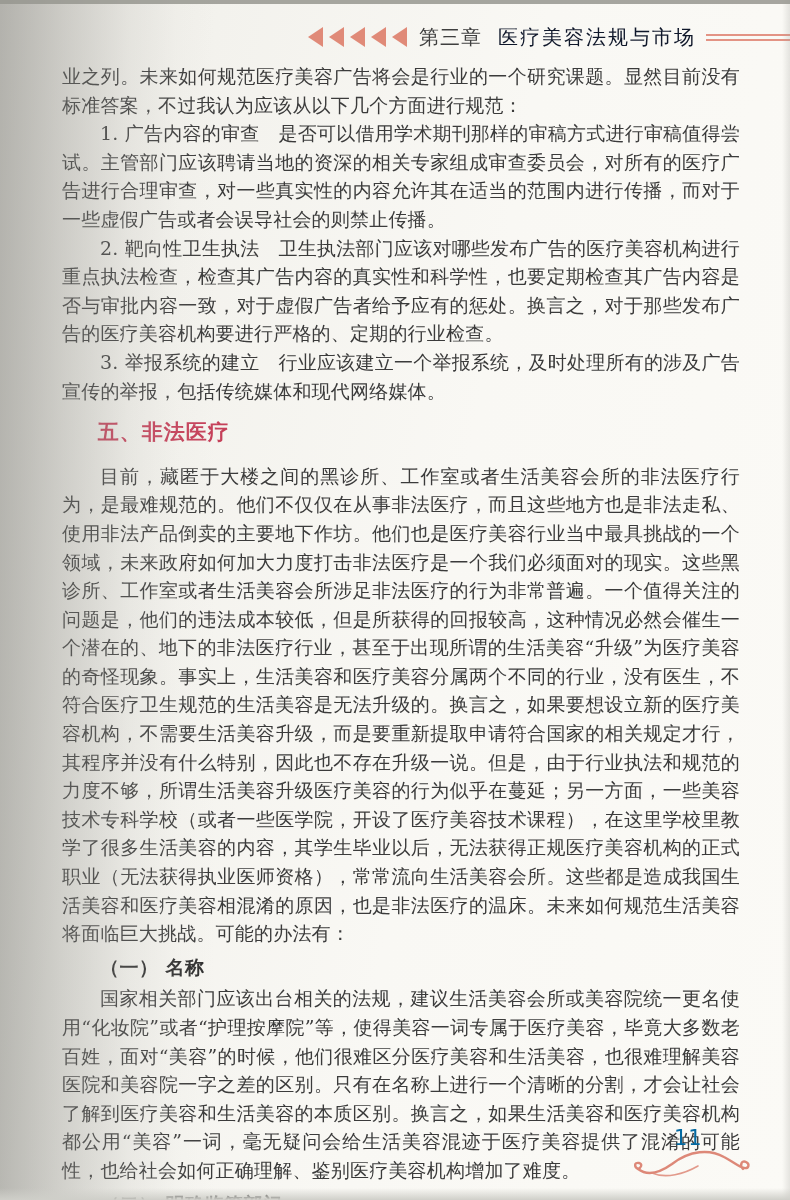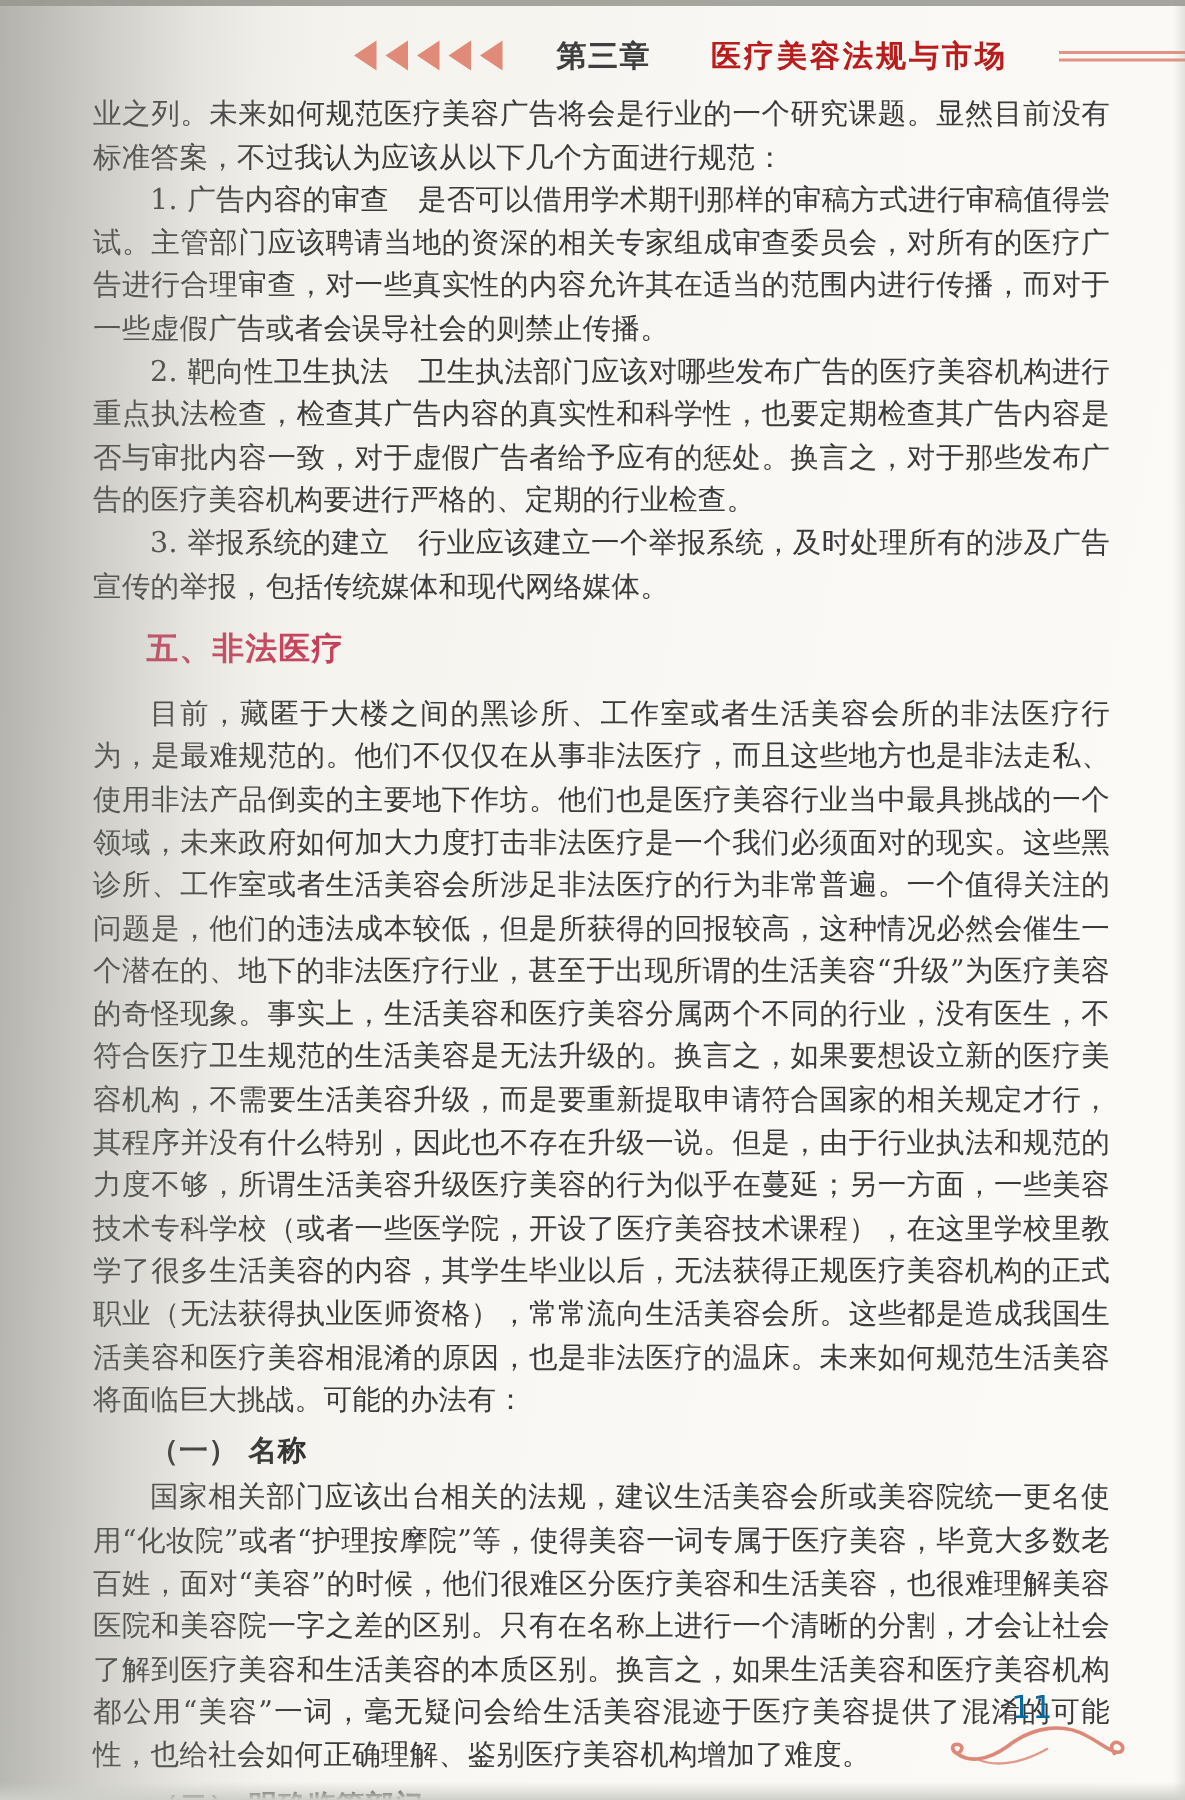--- a/index.html
+++ b/index.html
@@ -16,27 +16,27 @@
   .left-shadow{position:absolute;top:0;bottom:0;left:0;width:215px;z-index:5;pointer-events:none;
     background:linear-gradient(to right,rgba(120,120,114,.48) 0%,rgba(145,145,139,.34) 30%,
       rgba(180,180,174,.18) 60%,rgba(210,210,204,.07) 82%,rgba(210,210,204,0) 100%);}
   .right-edge{position:absolute;top:0;bottom:0;right:0;width:8px;z-index:5;pointer-events:none;
     background:linear-gradient(to left,rgba(160,160,154,.25),rgba(160,160,154,0));}
 
   
   .running-head{
     position:absolute;top:24px;left:0;right:0;height:26px;
     display:flex;align-items:center;justify-content:flex-end;
-    font-family:"DejaVu Sans","Liberation Sans",sans-serif;font-weight:bold;gap:24px;
+    font-family:"DejaVu Sans","Liberation Sans",sans-serif;font-weight:normal;
   }
   .arrows{display:flex;align-items:center;gap:6px;margin-right:12px;}
   .tri{width:0;height:0;border-top:10px solid transparent;border-bottom:10px solid transparent;
     border-right:15px solid #e08a78;display:inline-block;}
   .chap{font-size:20px;color:#3f3f3f;letter-spacing:1px;margin-right:16px;}
-  .chap-title{font-size:20px;color:#b91c1c;letter-spacing:2px;margin-right:10px;}
+  .chap-title{font-size:20px;color:#0f172a;letter-spacing:2px;margin-right:10px;}
   .dbl-line{width:84px;height:7px;border-top:2px solid #e39384;border-bottom:2px solid #e39384;box-sizing:border-box;}
 
   
   .page-body{
     position:absolute;top:62px;left:62px;right:50px;
     font-size:19px;line-height:28.6px;text-align:justify;letter-spacing:.2px;
   }
   .body-p{margin:0;text-indent:2em;}
   .body-p.no-indent{text-indent:0;}
   .sec-h2{

